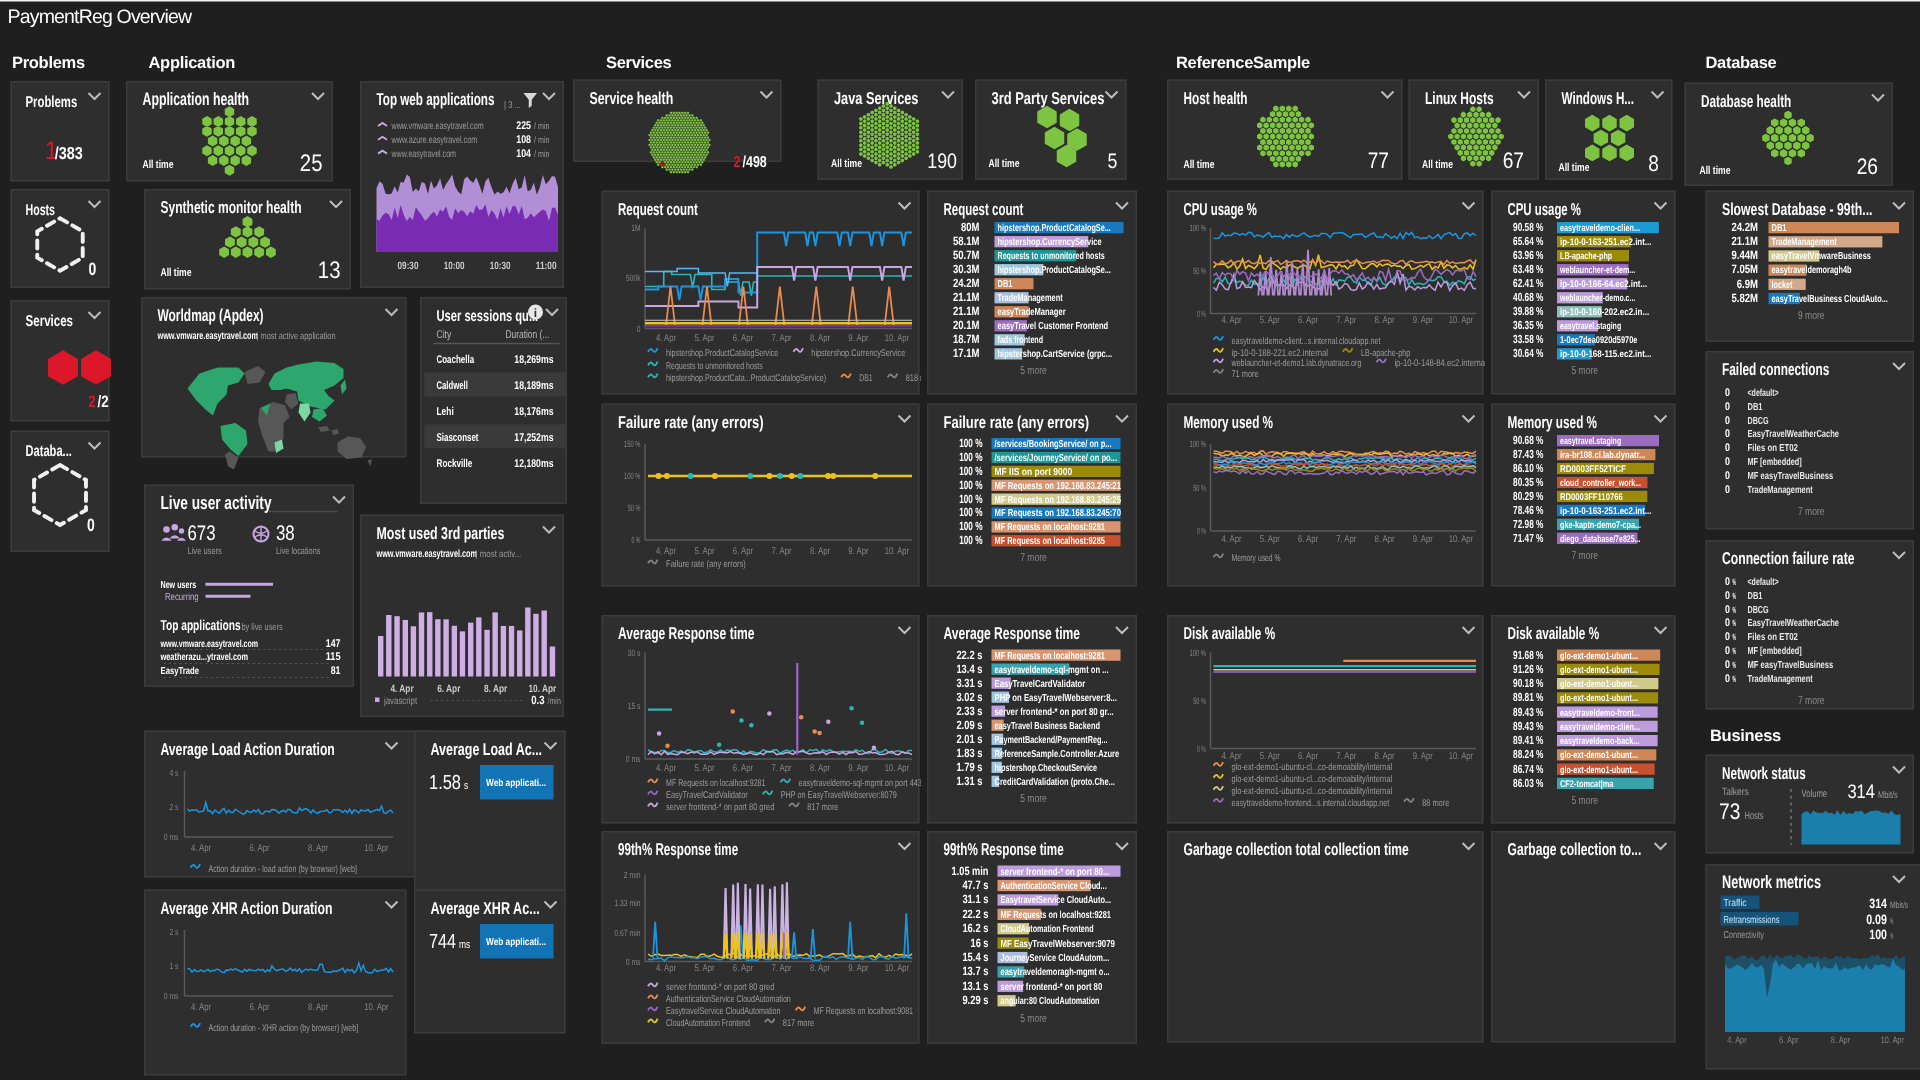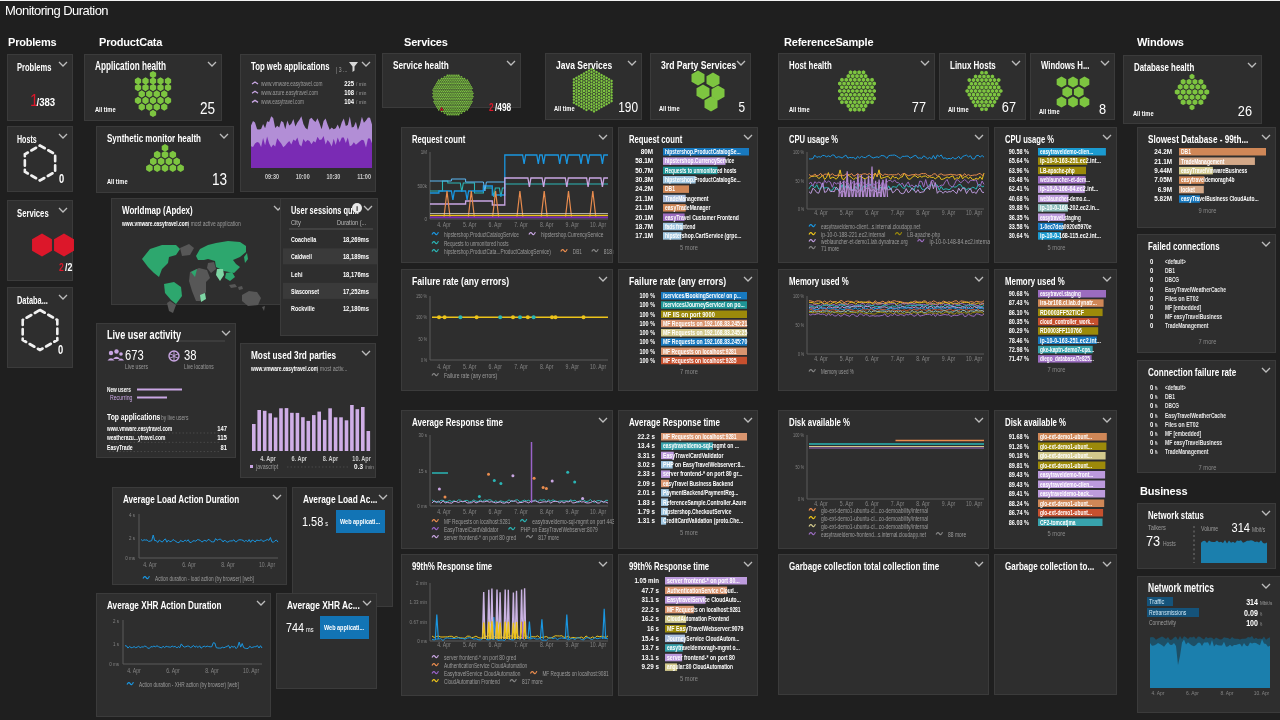--- a/index.html
+++ b/index.html
@@ -3,26 +3,26 @@
 *{margin:0;padding:0;box-sizing:border-box}
 body{width:1280px;height:720px;background:#1f1f1f;font-family:"Liberation Sans",sans-serif;overflow:hidden;position:relative}
 .topline{position:absolute;left:0;top:0;width:1280px;height:1px;background:#f2f2f2}
 .pgtitle{position:absolute;left:5px;top:3px;font-size:13px;color:#fff;letter-spacing:-0.55px}
 .sect{position:absolute;font-size:11px;font-weight:bold;color:#fff;letter-spacing:-0.2px}
 .tile{position:absolute;background:#2e2e2e;border:1px solid #3b3b3b}
 .tile svg{display:block}
 text{font-family:"Liberation Sans",sans-serif}
 </style></head><body>
 <div class="topline"></div>
-<div class="pgtitle">Monitoring Duration</div>
+<div class="pgtitle">PaymentReg Overview</div>
 <div class="sect" style="left:8px;top:36px">Problems</div>
-<div class="sect" style="left:99px;top:36px">ProductCata</div>
+<div class="sect" style="left:99px;top:36px">Application</div>
 <div class="sect" style="left:404px;top:36px">Services</div>
 <div class="sect" style="left:784px;top:36px">ReferenceSample</div>
-<div class="sect" style="left:1137px;top:36px">Windows</div>
+<div class="sect" style="left:1137px;top:36px">Database</div>
 <div class="sect" style="left:1140px;top:485px">Business</div>
 <div class="tile" style="left:7px;top:54px;width:66px;height:67px">
     <svg width="66" height="67" viewBox="0 0 66 67">
       <text x="9.0" y="16.0" font-size="10.5" fill="#ffffff" font-weight="bold" text-anchor="start" textLength="34.5" lengthAdjust="spacingAndGlyphs">Problems</text>
       <path d="M51 7 l4 4 l4 -4" stroke="#bdbdbd" stroke-width="1.3" fill="none"></path>
       <text x="22.0" y="51.0" font-size="17" fill="#dc172a" text-anchor="start" textLength="8.5" lengthAdjust="spacingAndGlyphs">1</text>
       <text x="28.5" y="51.0" font-size="11.5" fill="#ffffff" font-weight="bold" text-anchor="start" textLength="18.7" lengthAdjust="spacingAndGlyphs">/383</text>
     </svg>
   </div>
 <div class="tile" style="left:7px;top:126px;width:66px;height:66px">
@@ -87,21 +87,21 @@
       <text x="113.0" y="49.4" font-size="7.5" fill="#ffffff" font-weight="bold" text-anchor="end" textLength="9.8" lengthAdjust="spacingAndGlyphs">104</text>
       <text x="115.0" y="49.4" font-size="6.2" fill="#9c9c9c" text-anchor="start" textLength="10.3" lengthAdjust="spacingAndGlyphs">/ min</text>
       <path d="M10.0 113.0 L10.0 70.5 L12.0 65.9 L14.0 67.5 L16.1 74.2 L18.1 74.5 L20.1 74.0 L22.1 69.1 L24.1 73.3 L26.1 66.2 L28.1 66.9 L30.2 61.3 L32.2 63.0 L34.2 73.0 L36.2 70.7 L38.2 72.5 L40.2 66.1 L42.3 67.3 L44.3 74.2 L46.3 65.5 L48.3 70.6 L50.3 68.7 L52.4 63.9 L54.4 71.6 L56.4 67.6 L58.4 64.8 L60.4 61.3 L62.4 69.1 L64.5 72.9 L66.5 74.5 L68.5 64.3 L70.5 62.7 L72.5 65.3 L74.5 66.9 L76.5 63.2 L78.6 68.4 L80.6 74.2 L82.6 65.9 L84.6 63.5 L86.6 69.6 L88.7 74.7 L90.7 72.6 L92.7 74.2 L94.7 73.2 L96.7 69.5 L98.7 73.9 L100.8 67.3 L102.8 63.5 L104.8 71.1 L106.8 70.0 L108.8 61.6 L110.8 72.5 L112.8 71.7 L114.9 66.8 L116.9 74.9 L118.9 69.8 L120.9 61.7 L122.9 67.8 L125.0 65.5 L127.0 62.4 L129.0 62.8 L131.0 69.5 L131 113 Z" fill="#b28ed6"></path>
       <path d="M10.0 113.0 L10.0 91.2 L12.0 92.1 L14.0 88.6 L16.1 86.9 L18.1 87.8 L20.1 91.9 L22.1 83.1 L24.1 90.3 L26.1 81.6 L28.1 88.2 L30.2 92.4 L32.2 89.5 L34.2 91.6 L36.2 83.2 L38.2 86.0 L40.2 88.5 L42.3 92.2 L44.3 90.5 L46.3 87.9 L48.3 86.0 L50.3 89.4 L52.4 84.6 L54.4 86.1 L56.4 82.5 L58.4 89.5 L60.4 91.6 L62.4 83.9 L64.5 87.1 L66.5 85.0 L68.5 86.1 L70.5 89.2 L72.5 85.9 L74.5 87.5 L76.5 81.7 L78.6 85.0 L80.6 84.6 L82.6 81.1 L84.6 89.6 L86.6 85.0 L88.7 87.5 L90.7 91.6 L92.7 83.8 L94.7 90.0 L96.7 82.5 L98.7 87.6 L100.8 82.4 L102.8 82.6 L104.8 88.0 L106.8 82.4 L108.8 91.2 L110.8 90.2 L112.8 87.2 L114.9 89.8 L116.9 88.0 L118.9 86.2 L120.9 84.7 L122.9 85.6 L125.0 92.4 L127.0 83.6 L129.0 83.4 L131.0 88.2 L131 113 Z" fill="#7a2bb4"></path>
       <text x="31.0" y="124.0" font-size="7" fill="#cccccc" font-weight="bold" text-anchor="middle" textLength="13.9" lengthAdjust="spacingAndGlyphs">09:30</text>
       <text x="61.7" y="124.0" font-size="7" fill="#cccccc" font-weight="bold" text-anchor="middle" textLength="13.9" lengthAdjust="spacingAndGlyphs">10:00</text>
       <text x="92.4" y="124.0" font-size="7" fill="#cccccc" font-weight="bold" text-anchor="middle" textLength="13.9" lengthAdjust="spacingAndGlyphs">10:30</text>
       <text x="123.1" y="124.0" font-size="7" fill="#cccccc" font-weight="bold" text-anchor="middle" textLength="13.9" lengthAdjust="spacingAndGlyphs">11:00</text>
     </svg>
   </div>
-<div class="tile" style="left:111px;top:198px;width:177px;height:107px">
+<div class="tile" style="left:94px;top:198px;width:177px;height:107px">
     <svg width="177" height="138" viewBox="0 0 177 138">
       <text x="10.0" y="15.0" font-size="11.5" fill="#ffffff" font-weight="bold" text-anchor="start" textLength="70.7" lengthAdjust="spacingAndGlyphs">Worldmap (Apdex)</text>
       <path d="M162 7 l4 4 l4 -4" stroke="#bdbdbd" stroke-width="1.3" fill="none"></path>
       <text x="10.0" y="27.0" font-size="7" fill="#ffffff" font-weight="bold" text-anchor="start" textLength="67.0" lengthAdjust="spacingAndGlyphs">www.vmware.easytravel.com</text>
       <text x="76.0" y="27.0" font-size="6.5" fill="#9c9c9c" text-anchor="start" textLength="52.7" lengthAdjust="spacingAndGlyphs">|  most active application</text>
       <path d="M30 60 L38 50 L50 46 L64 46 L68 50 L64 56 L57 58 L56 64 L50 70 L47 78 L42 74 L36 68 Z" fill="#2da76e"></path>
       <path d="M68 49 L77 45 L82 49 L78 56 L70 57 Z" fill="#575757"></path>
       <path d="M52 85 L62 83 L69 88 L70 97 L64 105 L59 101 L53 94 Z" fill="#2da76e"></path>
       <path d="M58 102 L64 106 L61 114 L57 112 L55 104 Z" fill="#575757"></path>
       <path d="M78 73 L87 69 L95 71 L98 79 L94 83 L94 93 L88 102 L84 102 L80 92 L77 82 Z" fill="#575757"></path>
@@ -208,21 +208,21 @@
       <text x="58.2" y="117.0" font-size="7" fill="#cccccc" font-weight="bold" text-anchor="middle" textLength="15.5" lengthAdjust="spacingAndGlyphs">6. Apr</text>
       <text x="89.4" y="117.0" font-size="7" fill="#cccccc" font-weight="bold" text-anchor="middle" textLength="15.5" lengthAdjust="spacingAndGlyphs">8. Apr</text>
       <text x="120.6" y="117.0" font-size="7" fill="#cccccc" font-weight="bold" text-anchor="middle" textLength="18.5" lengthAdjust="spacingAndGlyphs">10. Apr</text>
       <rect x="9" y="121" width="3" height="3" fill="#c9a6e3"></rect>
       <text x="15.0" y="125.0" font-size="6.8" fill="#9c9c9c" text-anchor="start" textLength="22.1" lengthAdjust="spacingAndGlyphs">javascript</text>
       <line x1="46" y1="123" x2="108" y2="123" stroke="#555" stroke-width="0.7" stroke-dasharray="1.5 2"></line>
       <text x="122.0" y="125.0" font-size="8" fill="#ffffff" font-weight="bold" text-anchor="end" textLength="8.9" lengthAdjust="spacingAndGlyphs">0.3</text>
       <text x="124.0" y="125.0" font-size="6.2" fill="#9c9c9c" text-anchor="start" textLength="8.9" lengthAdjust="spacingAndGlyphs">/min</text>
     </svg>
   </div>
-<div class="tile" style="left:112px;top:487px;width:175px;height:98px">
+<div class="tile" style="left:96px;top:487px;width:194px;height:98px">
     <svg width="175" height="98" viewBox="0 0 175 98">
       <text x="10.0" y="15.0" font-size="11.5" fill="#ffffff" font-weight="bold" text-anchor="start" textLength="116.2" lengthAdjust="spacingAndGlyphs">Average Load Action Duration</text>
       <path d="M160 7 l4 4 l4 -4" stroke="#bdbdbd" stroke-width="1.3" fill="none"></path>
       <line x1="26" y1="26" x2="26" y2="70" stroke="#5a5a5a" stroke-width="1"></line>
       <line x1="26" y1="70" x2="165" y2="70" stroke="#5a5a5a" stroke-width="1"></line>
       <text x="22.0" y="29.0" font-size="6" fill="#848484" text-anchor="end" textLength="6.0" lengthAdjust="spacingAndGlyphs">4 s</text>
       <text x="22.0" y="52.0" font-size="6" fill="#848484" text-anchor="end" textLength="6.0" lengthAdjust="spacingAndGlyphs">2 s</text>
       <text x="22.0" y="72.0" font-size="6" fill="#848484" text-anchor="end" textLength="9.8" lengthAdjust="spacingAndGlyphs">0 ms</text>
       <path d="M28.0 51.4 L29.5 52.7 L31.0 51.8 L32.6 52.1 L34.1 51.9 L35.6 53.5 L37.1 53.1 L38.7 52.7 L40.2 47.0 L41.7 52.7 L43.2 52.5 L44.7 54.5 L46.3 52.1 L47.8 53.2 L49.3 54.1 L50.8 52.1 L52.4 50.9 L53.9 54.2 L55.4 52.1 L56.9 53.7 L58.4 53.5 L60.0 51.5 L61.5 52.5 L63.0 53.5 L64.5 54.5 L66.1 54.6 L67.6 52.4 L69.1 53.4 L70.6 53.6 L72.1 52.0 L73.7 53.3 L75.2 51.7 L76.7 54.3 L78.2 54.6 L79.8 52.9 L81.3 52.8 L82.8 53.2 L84.3 51.7 L85.8 51.8 L87.4 52.5 L88.9 54.1 L90.4 53.0 L91.9 52.3 L93.5 53.4 L95.0 51.5 L96.5 51.8 L98.0 53.6 L99.5 53.9 L101.1 53.8 L102.6 50.6 L104.1 52.3 L105.6 51.5 L107.2 51.1 L108.7 52.1 L110.2 54.0 L111.7 52.0 L113.2 53.6 L114.8 54.2 L116.3 53.1 L117.8 52.9 L119.3 52.9 L120.9 51.8 L122.4 53.8 L123.9 53.6 L125.4 51.9 L126.9 51.8 L128.5 51.9 L130.0 52.4 L131.5 53.7 L133.0 52.2 L134.6 53.8 L136.1 51.5 L137.6 54.3 L139.1 52.0 L140.6 52.6 L142.2 54.0 L143.7 52.0 L145.2 52.5 L146.7 52.6 L148.3 51.6 L149.8 53.4 L151.3 53.0 L152.8 52.3 L154.3 51.5 L155.9 52.4 L157.4 49.5 L158.9 53.8 L160.4 54.3 L162.0 52.7 L163.5 52.1 L165.0 54.1" stroke="#1a96e0" stroke-width="1" fill="none"></path>
       <text x="37.0" y="79.0" font-size="6.5" fill="#848484" text-anchor="middle" textLength="13.5" lengthAdjust="spacingAndGlyphs">4. Apr</text>
@@ -244,21 +244,21 @@
       <text x="22.0" y="72.0" font-size="6" fill="#848484" text-anchor="end" textLength="9.8" lengthAdjust="spacingAndGlyphs">0 ms</text>
       <path d="M28.0 51.7 L29.5 51.9 L31.0 54.1 L32.6 52.4 L34.1 53.7 L35.6 53.5 L37.1 52.6 L38.7 53.7 L40.2 53.1 L41.7 52.3 L43.2 53.7 L44.7 52.9 L46.3 53.0 L47.8 52.0 L49.3 52.7 L50.8 54.1 L52.4 54.4 L53.9 52.6 L55.4 52.9 L56.9 52.1 L58.4 52.8 L60.0 51.8 L61.5 52.7 L63.0 53.3 L64.5 54.0 L66.1 52.2 L67.6 53.6 L69.1 52.3 L70.6 52.7 L72.1 53.0 L73.7 53.2 L75.2 52.1 L76.7 52.9 L78.2 52.3 L79.8 54.0 L81.3 52.5 L82.8 53.7 L84.3 49.9 L85.8 52.0 L87.4 53.1 L88.9 52.7 L90.4 52.1 L91.9 52.2 L93.5 53.6 L95.0 52.8 L96.5 51.4 L98.0 53.2 L99.5 52.2 L101.1 53.5 L102.6 51.8 L104.1 54.2 L105.6 53.0 L107.2 52.1 L108.7 52.9 L110.2 52.1 L111.7 52.6 L113.2 52.8 L114.8 52.7 L116.3 48.7 L117.8 49.0 L119.3 53.7 L120.9 54.0 L122.4 54.1 L123.9 54.1 L125.4 53.2 L126.9 53.8 L128.5 53.0 L130.0 52.5 L131.5 51.4 L133.0 54.3 L134.6 52.2 L136.1 53.2 L137.6 52.3 L139.1 54.6 L140.6 53.1 L142.2 48.1 L143.7 53.1 L145.2 49.5 L146.7 53.6 L148.3 54.3 L149.8 54.6 L151.3 54.3 L152.8 52.2 L154.3 53.6 L155.9 53.2 L157.4 52.7 L158.9 52.7 L160.4 51.6 L162.0 54.0 L163.5 51.7 L165.0 54.0" stroke="#1a96e0" stroke-width="1" fill="none"></path>
       <text x="37.0" y="79.0" font-size="6.5" fill="#848484" text-anchor="middle" textLength="13.5" lengthAdjust="spacingAndGlyphs">4. Apr</text>
       <text x="76.0" y="79.0" font-size="6.5" fill="#848484" text-anchor="middle" textLength="13.5" lengthAdjust="spacingAndGlyphs">6. Apr</text>
       <text x="115.0" y="79.0" font-size="6.5" fill="#848484" text-anchor="middle" textLength="13.5" lengthAdjust="spacingAndGlyphs">8. Apr</text>
       <text x="154.0" y="79.0" font-size="6.5" fill="#848484" text-anchor="middle" textLength="16.2" lengthAdjust="spacingAndGlyphs">10. Apr</text>
       <path d="M30 90.5 q1.6 -3.2 3.2 -0.8 q1.6 2.4 3.2 -1.6" stroke="#1a96e0" stroke-width="1.2" fill="none"></path>
       <text x="42.0" y="93.0" font-size="6.5" fill="#9c9c9c" text-anchor="start" textLength="99.8" lengthAdjust="spacingAndGlyphs">Action duration - XHR action (by browser) [web]</text>
     </svg>
   </div>
-<div class="tile" style="left:292px;top:487px;width:101px;height:120px">
+<div class="tile" style="left:276px;top:487px;width:101px;height:120px">
     <svg width="101" height="98" viewBox="0 0 101 98">
       <text x="10.0" y="15.0" font-size="11.5" fill="#ffffff" font-weight="bold" text-anchor="start" textLength="74.4" lengthAdjust="spacingAndGlyphs">Average Load Ac...</text>
       <path d="M86 7 l4 4 l4 -4" stroke="#bdbdbd" stroke-width="1.3" fill="none"></path>
       <text x="9.0" y="38.0" font-size="13.5" fill="#ffffff" text-anchor="start" textLength="21.3" lengthAdjust="spacingAndGlyphs">1.58</text>
       <text x="32.3" y="38.0" font-size="7.5" fill="#ffffff" text-anchor="start" textLength="2.8" lengthAdjust="spacingAndGlyphs">s</text>
       <rect x="43" y="22" width="49" height="23" fill="#1274b5"></rect>
       <text x="67.0" y="36.0" font-size="6.8" fill="#ffffff" font-weight="bold" text-anchor="middle" textLength="40.0" lengthAdjust="spacingAndGlyphs">Web applicati...</text>
     </svg>
   </div>
 <div class="tile" style="left:276px;top:593px;width:101px;height:96px">

